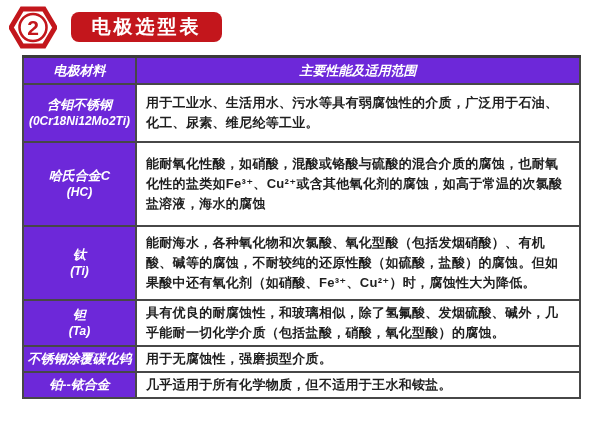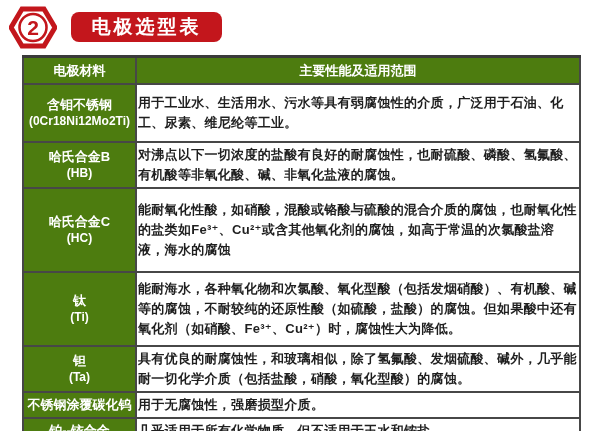--- a/index.html
+++ b/index.html
@@ -28,29 +28,29 @@
     border-collapse:collapse;table-layout:fixed;
   }
   .sel-table td,.sel-table th{
     border:2px solid #474747;
     overflow:hidden;
   }
   .sel-table{border:2px solid #3a3a3a;border-top:3px solid #3a3a3a;}
   col.c-mat{width:113px;}
   col.c-desc{width:444px;}
   .mat,.hdr{
-    background:#4d7c0f;color:#ffffff;
+    background:#6d28d9;color:#ffffff;
     font-weight:bold;text-align:center;vertical-align:middle;
-    font-size:13px;line-height:17px;
+    font-size:13px;line-height:17px;font-style:italic;
   }
   .mat .code{font-size:12px;}
   .desc{
     background:#ffffff;color:#1f1f1f;
     font-weight:bold;font-size:13px;line-height:20px;
-    padding:2px 1px;text-align:left;vertical-align:middle;
+    padding:2px 9px;text-align:left;vertical-align:middle;
     letter-spacing:0.3px;
   }
   tr.h-hdr{height:27px;}
   tr.h-r0{height:58px;}
   tr.h-r1{height:45px;}
   tr.h-r2{height:84px;}
   tr.h-r3{height:74px;}
   tr.h-r4{height:45px;}
   tr.h-r5{height:26px;}
   tr.h-r6{height:22px;}
@@ -83,27 +83,20 @@
     </tr>
 
     <tr class="h-r0">
       <td class="mat">
         <div>含钼不锈钢</div>
         <div class="code">(0Cr18Ni12Mo2Ti)</div>
       </td>
       <td class="desc">用于工业水、生活用水、污水等具有弱腐蚀性的介质，广泛用于石油、化工、尿素、维尼纶等工业。</td>
     </tr>
 
-    <tr class="h-r1">
-      <td class="mat">
-        <div>哈氏合金B</div>
-        <div class="code">(HB)</div>
-      </td>
-      <td class="desc">对沸点以下一切浓度的盐酸有良好的耐腐蚀性，也耐硫酸、磷酸、氢氟酸、有机酸等非氧化酸、碱、非氧化盐液的腐蚀。</td>
-    </tr>
 
     <tr class="h-r2">
       <td class="mat">
         <div>哈氏合金C</div>
         <div class="code">(HC)</div>
       </td>
       <td class="desc">能耐氧化性酸，如硝酸，混酸或铬酸与硫酸的混合介质的腐蚀，也耐氧化性的盐类如Fe³⁺、Cu²⁺或含其他氧化剂的腐蚀，如高于常温的次氯酸盐溶液，海水的腐蚀</td>
     </tr>
 
     <tr class="h-r3">

